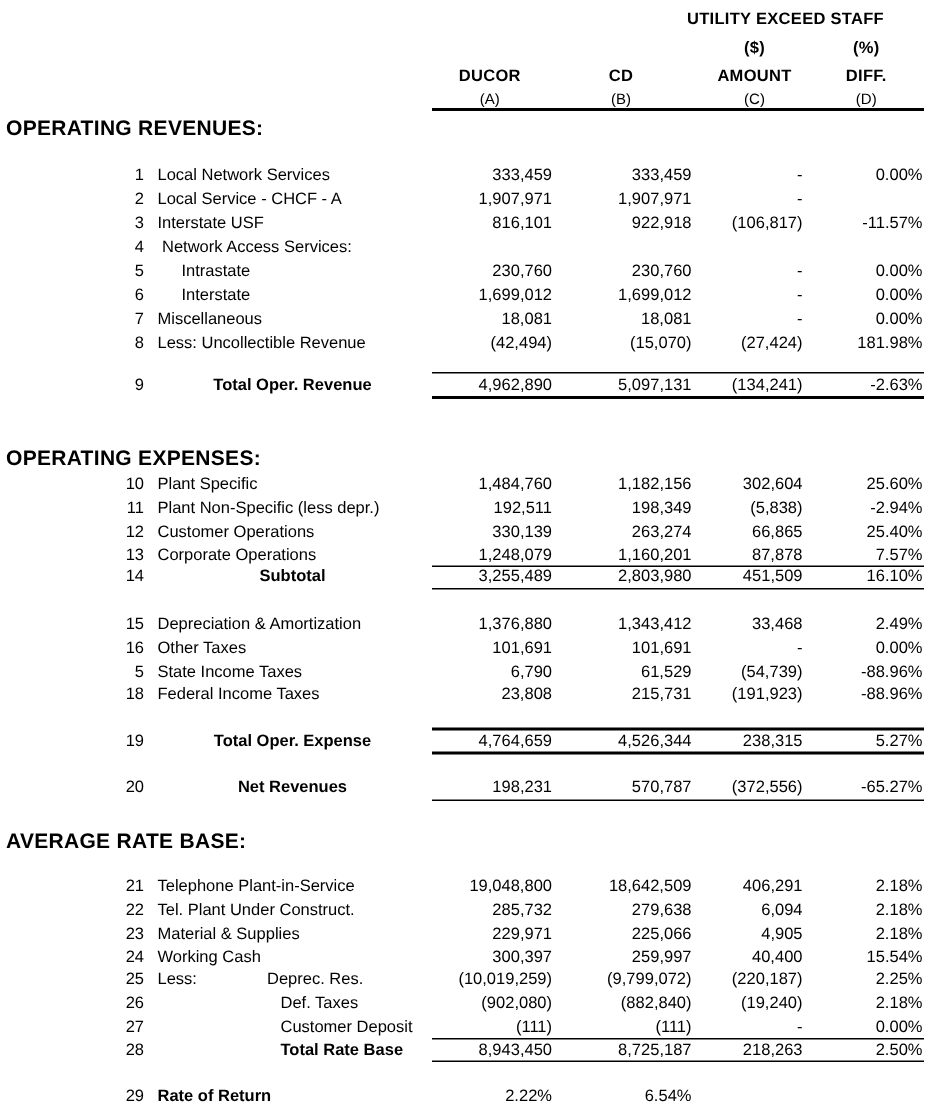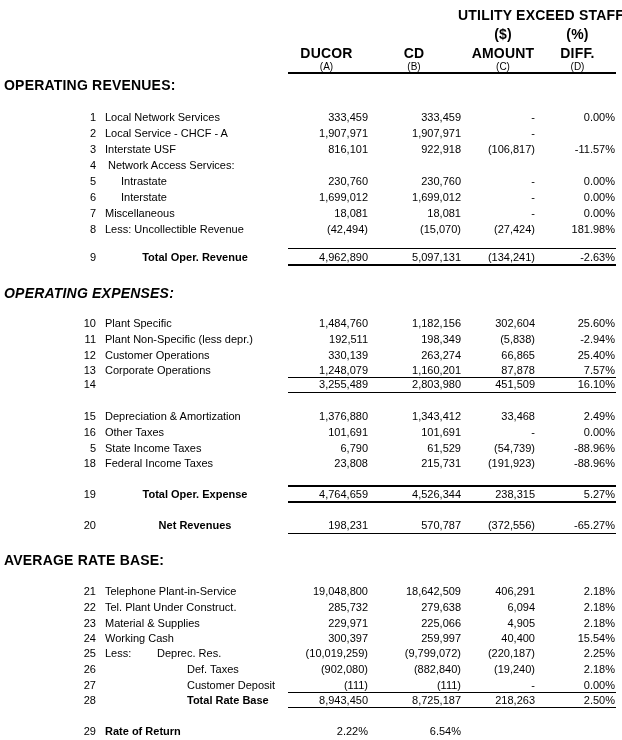--- a/index.html
+++ b/index.html
@@ -2,21 +2,21 @@
 <html><head>
   <meta charset="utf-8">
   <style>
     html, body { margin: 0; padding: 0; background: #ffffff; }
     body {
       width: 622px; height: 740px; position: relative; overflow: hidden;
       font-family: "Liberation Sans", sans-serif; color: #000;
       font-size: 11px;
     }
     .abs { position: absolute; white-space: nowrap; }
-    .hdr { font-weight: bold; font-size: 14px; letter-spacing: 0.2px; }
+    .hdr { font-weight: bold; font-size: 11px; letter-spacing: 0.2px; }
     .sub { font-size: 10px; }
     .section { font-weight: bold; font-size: 14px; left: 4px; letter-spacing: 0.2px; }
     .num { left: 60px; width: 36px; text-align: right; }
     .lbl { left: 105px; }
     .lbl.i1 { left: 108px; }
     .lbl.i2 { left: 121px; }
     .lbl.i3 { left: 155px; margin-left: 32px; }
     .lbl.b { font-weight: bold; }
     .lbl.ctr { left: 105px; width: 180px; text-align: center; font-weight: bold; }
     .c { text-align: right; }
@@ -117,21 +117,21 @@
 <div class="row" style="top:251px;">
   <span class="num">9</span>
   <span class="lbl ctr">Total Oper. Revenue</span>
   <span class="c ca">4,962,890</span>
   <span class="c cb">5,097,131</span>
   <span class="c cc">(134,241)</span>
   <span class="c cd">-2.63%</span>
 </div>
 <div class="line thick" style="top:264px;"></div>
 
-<div class="abs section" style="top:285px;font-style:italic;">OPERATING EXPENSES:</div>
+<div class="abs section" style="top:297px;">OPERATING EXPENSES:</div>
 
 <div class="row" style="top:317px;">
   <span class="num">10</span>
   <span class="lbl">Plant Specific</span>
   <span class="c ca">1,484,760</span>
   <span class="c cb">1,182,156</span>
   <span class="c cc">302,604</span>
   <span class="c cd">25.60%</span>
 </div>
 <div class="row" style="top:333px;padding-left:36px;">
@@ -154,20 +154,21 @@
   <span class="num">13</span>
   <span class="lbl">Corporate Operations</span>
   <span class="c ca">1,248,079</span>
   <span class="c cb">1,160,201</span>
   <span class="c cc">87,878</span>
   <span class="c cd">7.57%</span>
 </div>
 <div class="line" style="top:377px;"></div>
 <div class="row" style="top:378px;">
   <span class="num">14</span>
+  <span class="lbl ctr">Subtotal</span>
   <span class="c ca">3,255,489</span>
   <span class="c cb">2,803,980</span>
   <span class="c cc">451,509</span>
   <span class="c cd">16.10%</span>
 </div>
 <div class="line" style="top:392px;"></div>
 
 <div class="row" style="top:410px;">
   <span class="num">15</span>
   <span class="lbl">Depreciation &amp; Amortization</span>
@@ -251,21 +252,21 @@
   <span class="num">24</span>
   <span class="lbl">Working Cash</span>
   <span class="c ca">300,397</span>
   <span class="c cb">259,997</span>
   <span class="c cc">40,400</span>
   <span class="c cd">15.54%</span>
 </div>
 <div class="row" style="top:647px;">
   <span class="num">25</span>
   <span class="lbl">Less:</span>
-  <span class="lbl" style="left:141px;padding-left:16px;">Deprec. Res.</span>
+  <span class="lbl" style="left:162px;padding-left:16px;">Deprec. Res.</span>
   <span class="c ca">(10,019,259)</span>
   <span class="c cb">(9,799,072)</span>
   <span class="c cc">(220,187)</span>
   <span class="c cd">2.25%</span>
 </div>
 <div class="row" style="top:663px;">
   <span class="num">26</span>
   <span class="lbl i3">Def. Taxes</span>
   <span class="c ca">(902,080)</span>
   <span class="c cb">(882,840)</span>

